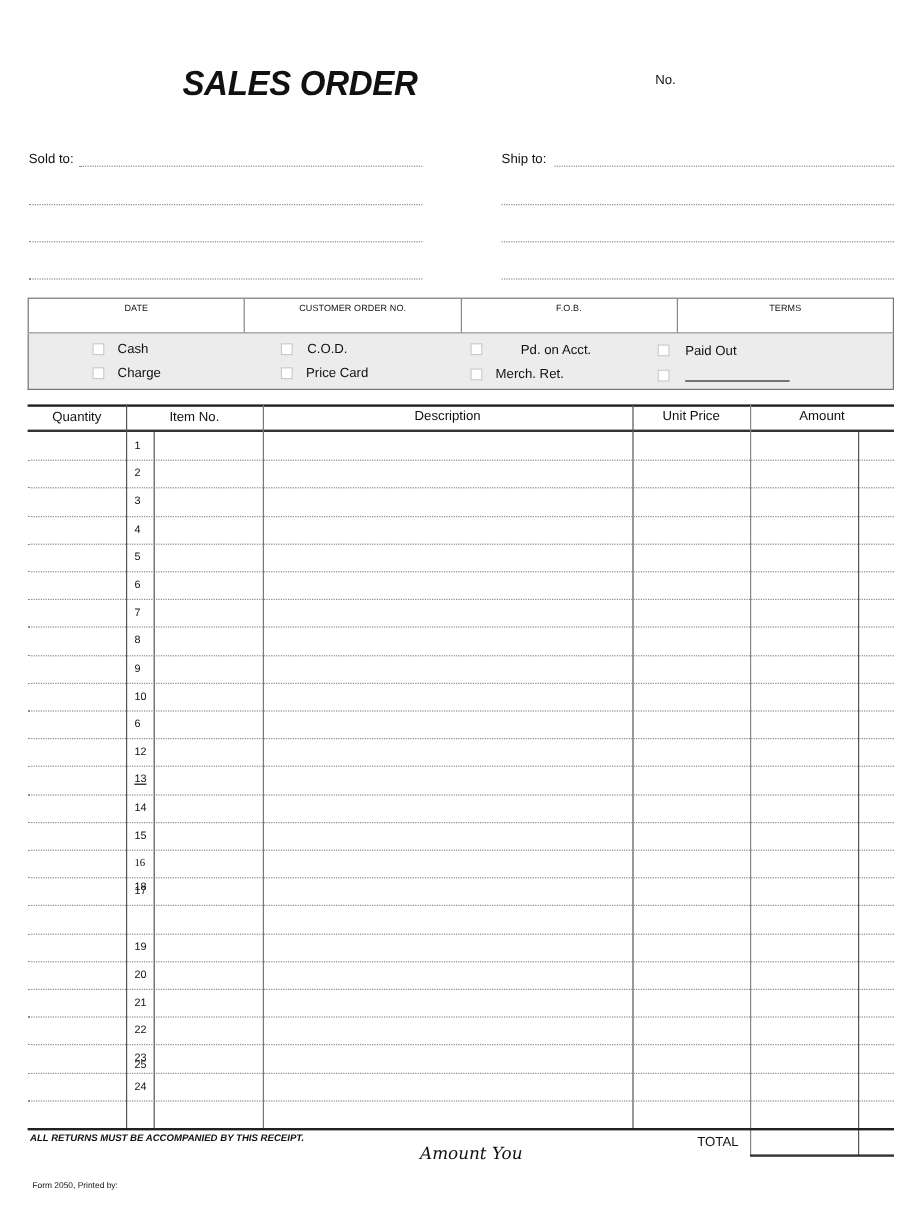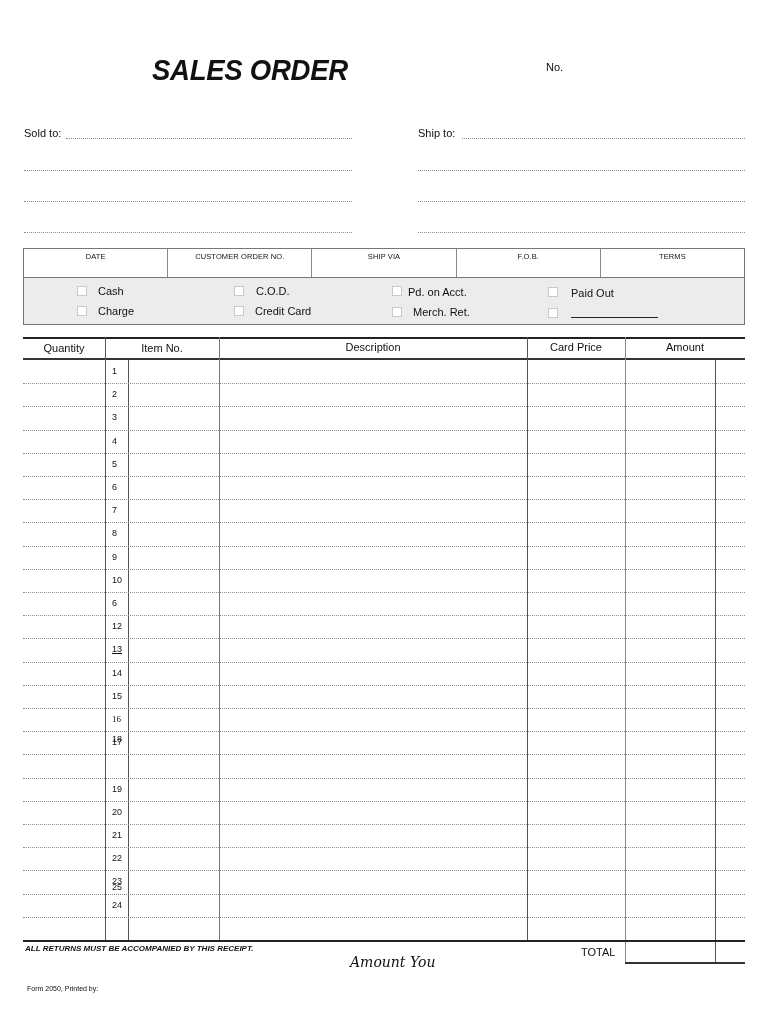--- a/index.html
+++ b/index.html
@@ -41,52 +41,51 @@
 
 <div class="abs lbl" style="left:418px;top:127px;">Ship to:</div>
 <div class="dotline" style="left:462px;top:138px;width:283px;"></div>
 <div class="dotline" style="left:418px;top:170px;width:327px;"></div>
 <div class="dotline" style="left:418px;top:201px;width:327px;"></div>
 <div class="dotline" style="left:418px;top:232px;width:327px;"></div>
 
 <div class="abs hdrbox">
   <div class="cell"><span>DATE</span></div>
   <div class="cell"><span>CUSTOMER ORDER NO.</span></div>
-  <div class="cell"><span>SHIP VIA</span></div>
   <div class="cell"><span>F.O.B.</span></div>
   <div class="cell"><span>TERMS</span></div>
 </div>
 
 <div class="abs payband">
   <div class="chk" style="left:53px;top:8px;"></div>
   <div class="paylbl" style="left:74px;top:7px;">Cash</div>
   <div class="chk" style="left:53px;top:28px;"></div>
   <div class="paylbl" style="left:74px;top:27px;">Charge</div>
 
   <div class="chk" style="left:210px;top:8px;"></div>
   <div class="paylbl" style="left:232px;top:7px;">C.O.D.</div>
   <div class="chk" style="left:210px;top:28px;"></div>
-  <div class="paylbl" style="left:231px;top:27px;">Credit Card</div>
+  <div class="paylbl" style="left:231px;top:27px;">Price Card</div>
 
   <div class="chk" style="left:368px;top:8px;"></div>
-  <div class="paylbl" style="left:384px;top:8px;">Pd. on Acct.</div>
+  <div class="paylbl" style="left:410px;top:8px;">Pd. on Acct.</div>
   <div class="chk" style="left:368px;top:29px;"></div>
   <div class="paylbl" style="left:389px;top:28px;">Merch. Ret.</div>
 
   <div class="chk" style="left:524px;top:9px;"></div>
   <div class="paylbl" style="left:547px;top:9px;">Paid Out</div>
   <div class="chk" style="left:524px;top:30px;"></div>
   <div class="blank" style="left:547px;top:39px;width:87px;"></div>
 </div>
 
 <div class="abs thead">
   <div class="th" style="left:0;width:82px;">Quantity</div>
   <div class="th" style="left:82px;width:114px;">Item No.</div>
   <div class="th" style="left:196px;width:308px;top:2px;">Description</div>
-  <div class="th" style="left:504px;width:98px;top:2px;">Card Price</div>
+  <div class="th" style="left:504px;width:98px;top:2px;">Unit Price</div>
   <div class="th" style="left:602px;width:120px;top:2px;">Amount</div>
 </div>
 
 <div class="vline" style="left:105px;top:337px;height:603px;border-left-color:#555;"></div>
 <div class="vline" style="left:128px;top:360px;height:580px;border-left-color:#555;"></div>
 <div class="vline" style="left:219px;top:337px;height:603px;border-left-color:#777;"></div>
 <div class="vline" style="left:527px;top:337px;height:603px;border-left-color:#555;"></div>
 <div class="vline" style="left:625px;top:337px;height:626px;border-left-color:#888;"></div>
 <div class="vline" style="left:715px;top:360px;height:603px;border-left-color:#555;"></div>
 

